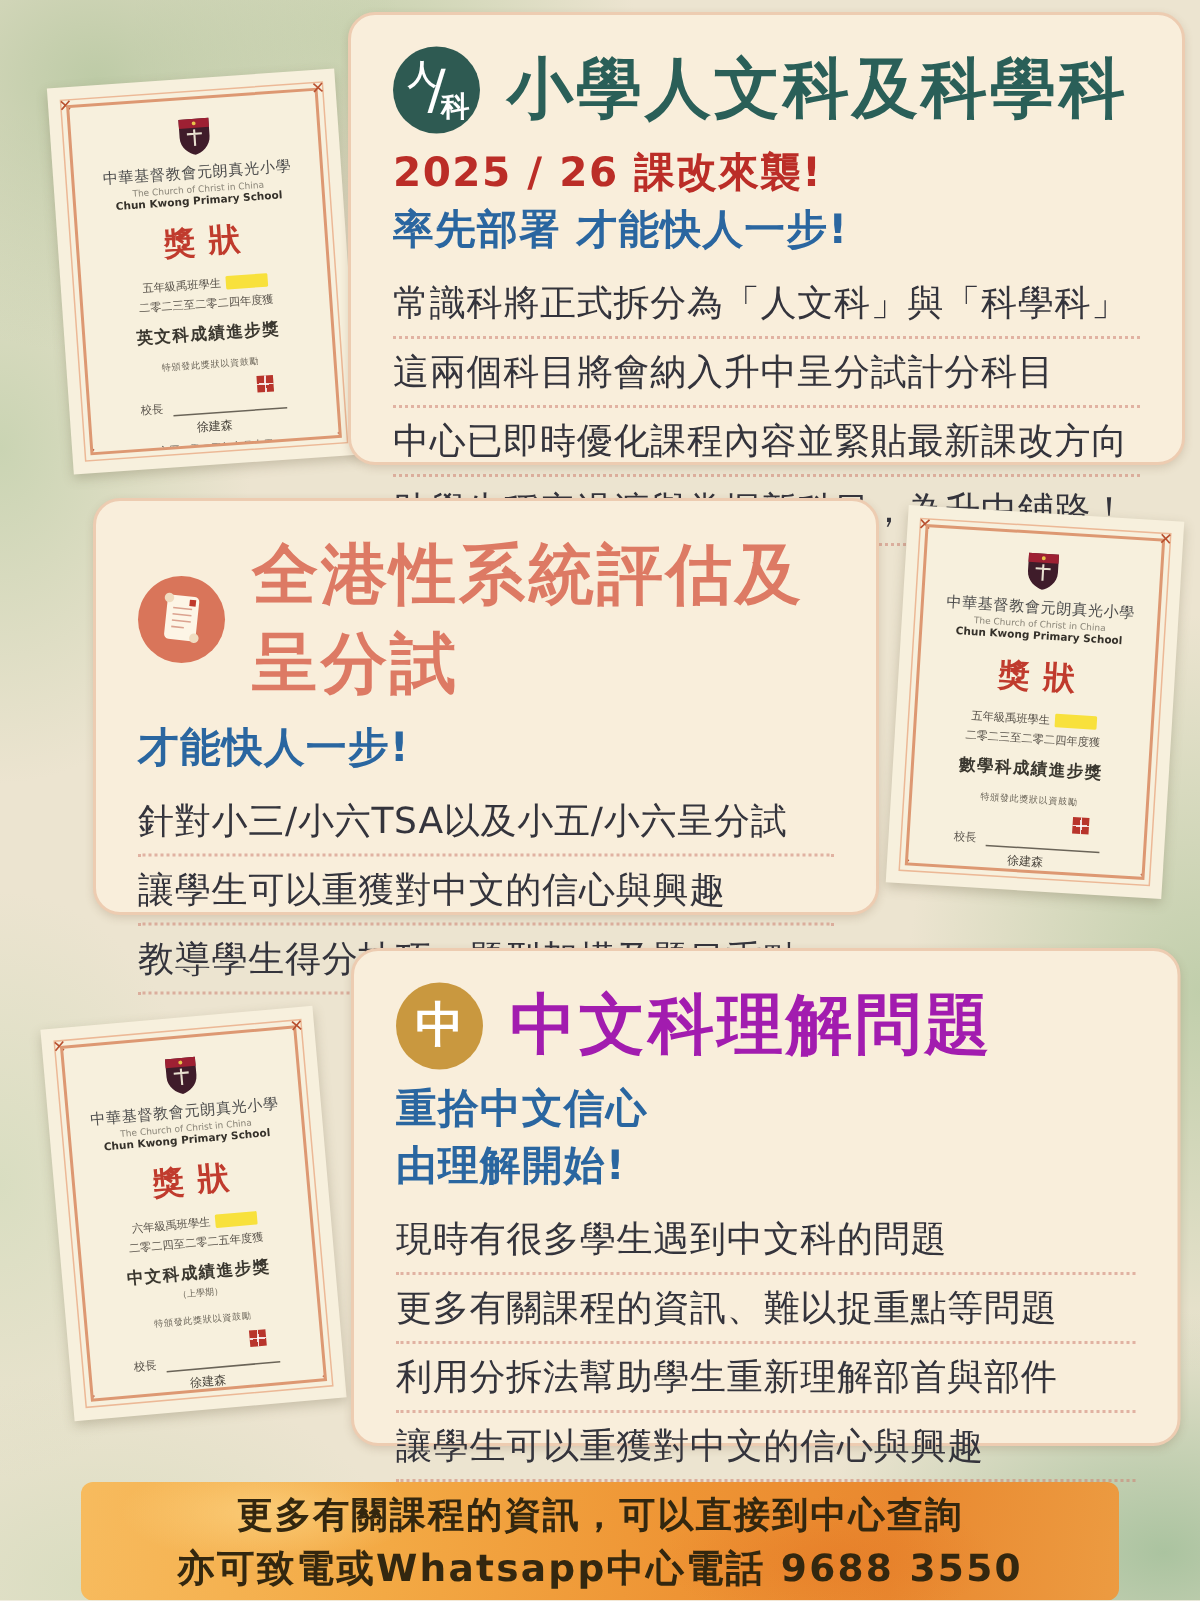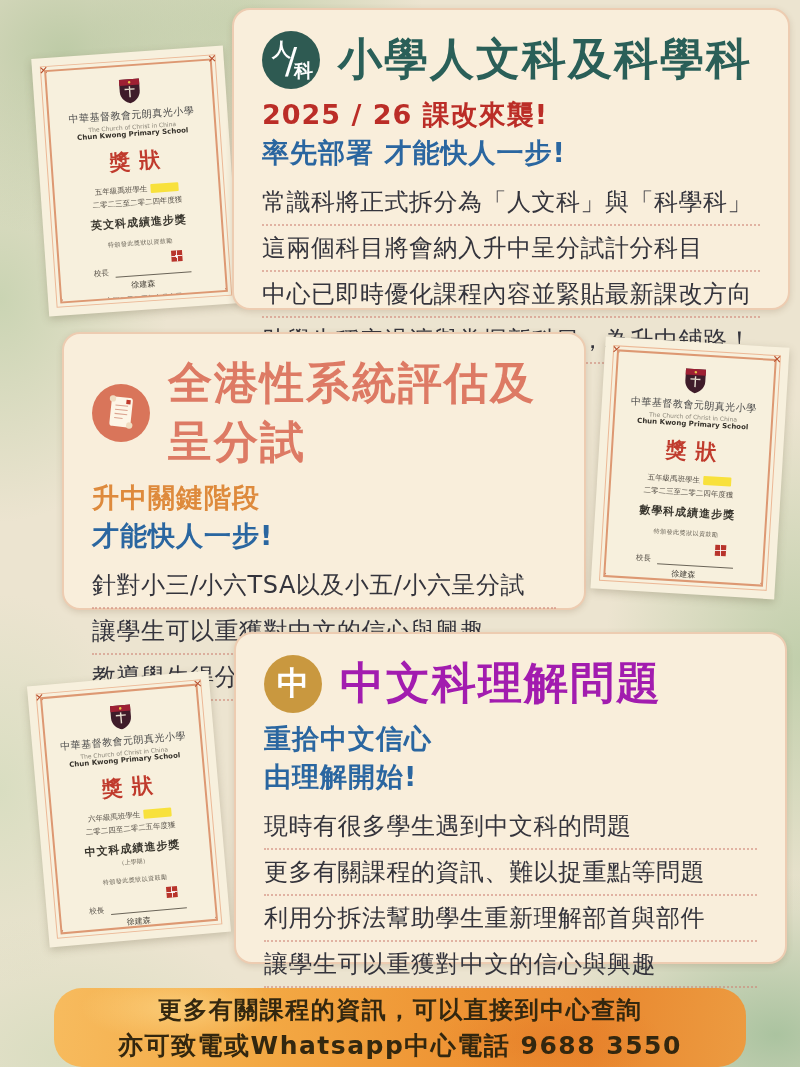--- a/index.html
+++ b/index.html
@@ -105,21 +105,21 @@
     background-image:
       linear-gradient(to right,  transparent 46%, rgba(255,255,255,.85) 46%, rgba(255,255,255,.85) 56%, transparent 56%),
       linear-gradient(to bottom, transparent 46%, rgba(255,255,255,.85) 46%, rgba(255,255,255,.85) 56%, transparent 56%);
   }
   .cert-signature { font-size:8px; color:#4a453d; margin-top:3px; }
   .cert-date      { font-size:7px; color:#58524a; margin-top:4px; }
 
   
   #banner {
     position:absolute; left:54px; top:988px; width:692px; height:79px;
-    border-radius:28px; overflow:hidden; box-sizing:border-box;
+    border-radius:8px; overflow:hidden; box-sizing:border-box;
     display:flex; flex-direction:column; justify-content:center; align-items:center;
     background-image:
       radial-gradient(ellipse 140px 50px at 18% 25%, rgba(255,224,150,.55), transparent 70%),
       radial-gradient(ellipse 160px 60px at 72% 65%, rgba(226,116,35,.45), transparent 70%),
       linear-gradient(96deg, #f7bb5e 0%, #f3a944 30%, #ee9434 58%, #e9882f 78%, #ec9b41 100%);
   }
   .banner-line { font-weight:bold; color:#33270f; letter-spacing:1.5px; line-height:35px; }
   #banner-line-1 { font-size:24px; }
   #banner-line-2 { font-size:25px; }
 </style>
@@ -189,21 +189,20 @@
             <line x1="11" y1="11" x2="23" y2="11" stroke="#dba28f" stroke-width="1"></line>
             <line x1="11" y1="15" x2="23" y2="15" stroke="#dba28f" stroke-width="1"></line>
             <line x1="11" y1="19" x2="23" y2="19" stroke="#dba28f" stroke-width="1"></line>
             <line x1="11" y1="23" x2="19" y2="23" stroke="#dba28f" stroke-width="1"></line>
             <rect x="21" y="5" width="4" height="4" fill="#c0392b"></rect>
           </g>
         </svg>
       </div>
       <h2 class="card-title">全港性系統評估及呈分試</h2>
     </div>
-    <div class="sub1">升中關鍵階段</div>
     <div class="sub2">才能快人一步!</div>
     <div class="card-body">
       <div class="body-line">針對小三/小六TSA以及小五/小六呈分試</div>
       <div class="body-line">讓學生可以重獲對中文的信心與興趣</div>
       <div class="body-line">教導學生得分技巧、題型架構及題目重點</div>
     </div>
   </section>
 
   <div class="cert" id="cert-2">
     <div class="cert-frame">

